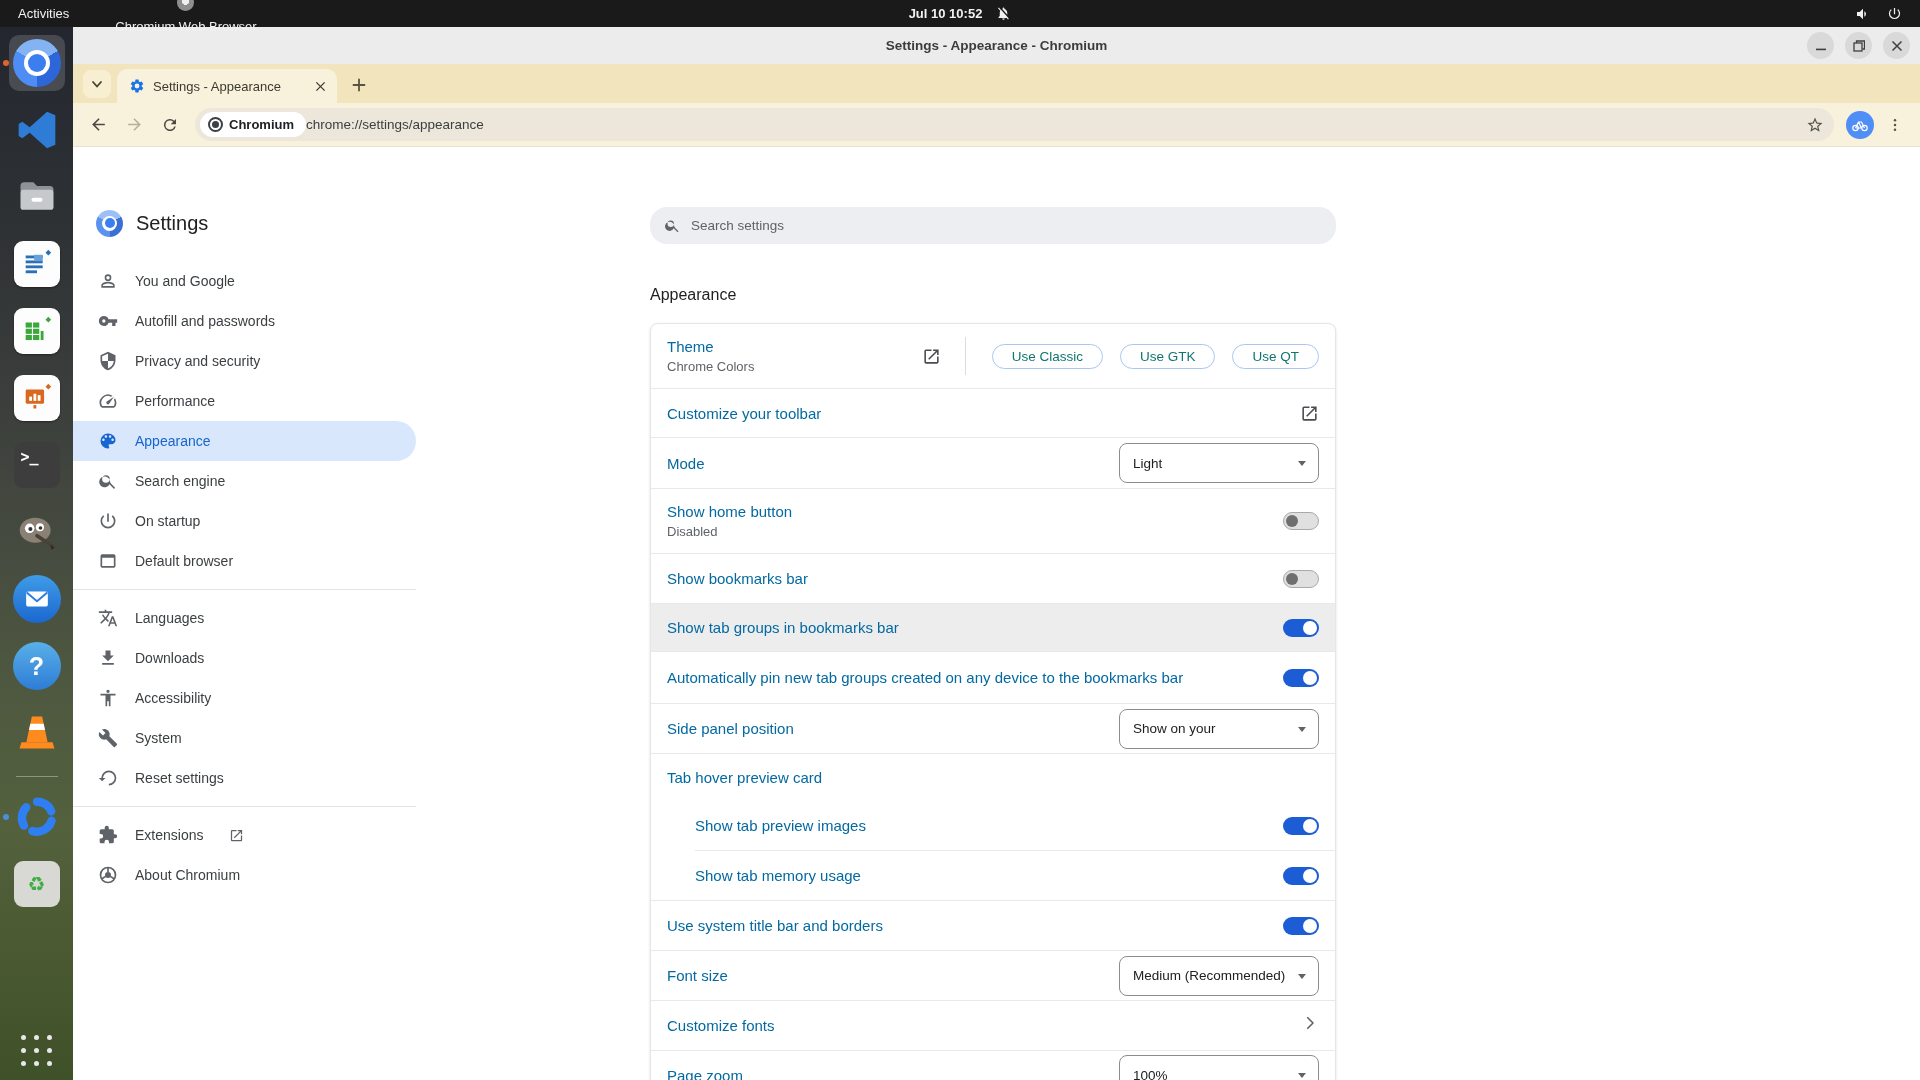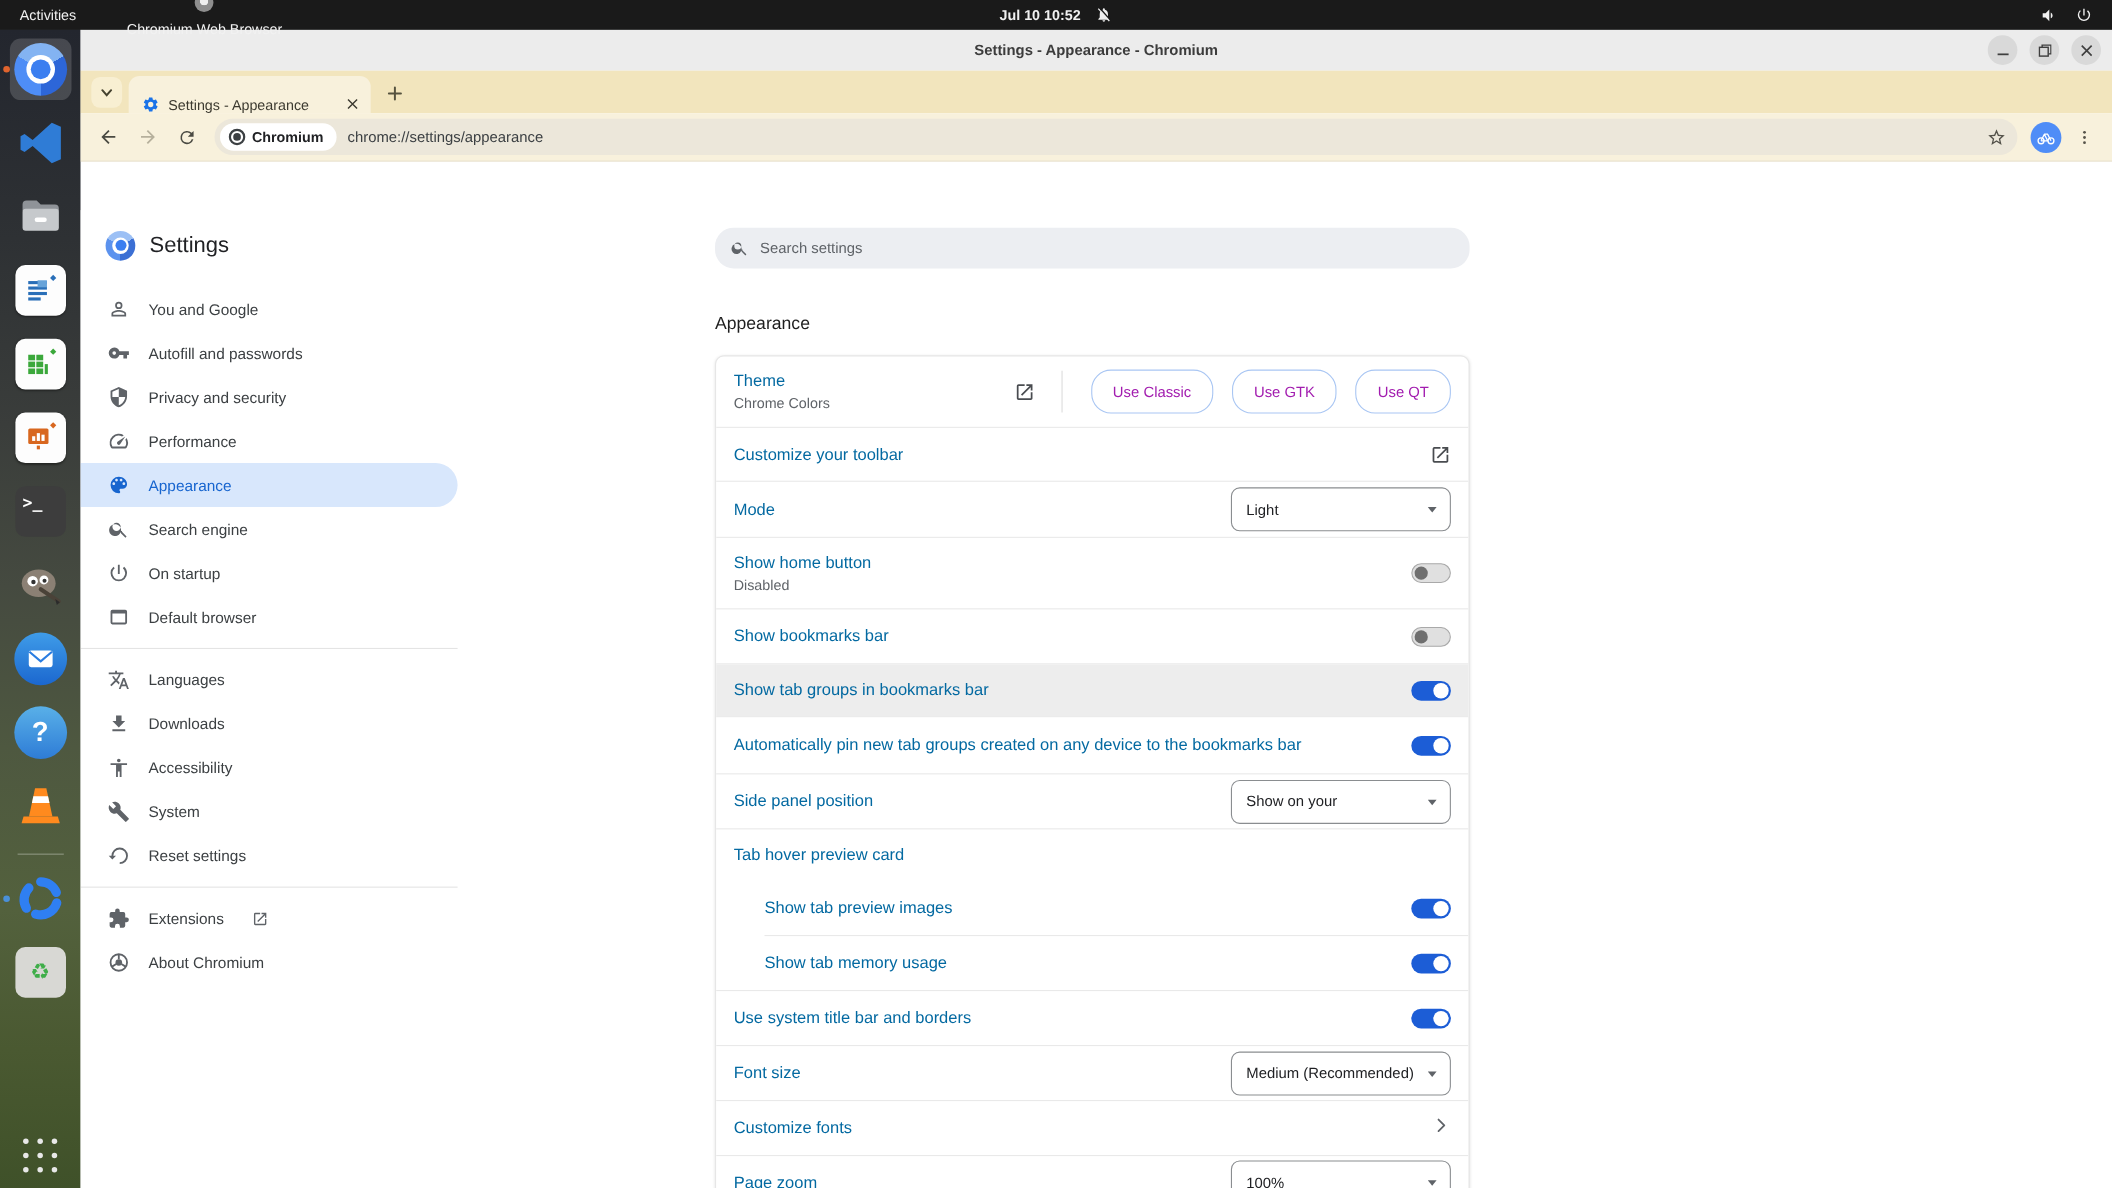--- a/index.html
+++ b/index.html
@@ -42,29 +42,29 @@
 
   
   .window { position:absolute; top:27px; left:73px; right:0; bottom:0; display:flex; flex-direction:column; background:#fff; }
   .titlebar { height:37px; background:#ececec; display:flex; align-items:center; justify-content:center; position:relative; flex:none; }
   .titlebar .title { font-size:13.5px; font-weight:700; color:#3c3c3c; }
   .win-btns { position:absolute; right:10px; top:0; height:100%; display:flex; align-items:center; gap:11px; }
   .win-btn { width:27px; height:27px; border-radius:50%; background:#d9d9d9; display:flex; align-items:center; justify-content:center; color:#3f3f3f; }
 
   .tabstrip { height:39px; background:#f2e5bd; display:flex; align-items:flex-end; flex:none; padding-left:10px; }
   .tab-search { width:28px; height:28px; border-radius:8px; background:#f8efd2; margin:0 6px 5px 0; display:flex; align-items:center; justify-content:center; color:#45422f; }
-  .tab { width:220px; height:34px; background:#f8f1dc; border-radius:10px 10px 0 0; display:flex; align-items:flex-end; padding:0 8px 0 12px; gap:8px; }
+  .tab { width:220px; height:34px; background:#f8f1dc; border-radius:10px 10px 0 0; display:flex; align-items:center; padding:0 8px 0 12px; gap:8px; }
   .tab-lbl { font-size:13px; color:#3c3a30; flex:1; white-space:nowrap; overflow:hidden; }
   .tab-close { width:18px; height:18px; display:flex; align-items:center; justify-content:center; color:#3c3a30; border-radius:50%; }
   .new-tab { width:28px; height:28px; margin:0 0 4px 8px; display:flex; align-items:center; justify-content:center; color:#56533f; border-radius:50%; }
 
   .toolbar { height:44px; background:#f8f1dc; display:flex; align-items:center; padding:0 10px 0 8px; gap:2px; flex:none; border-bottom:1px solid rgba(0,0,0,.06); }
   .nav-btn { width:34px; height:34px; border-radius:50%; display:flex; align-items:center; justify-content:center; color:#4a4a42; flex:none; }
   .nav-btn.disabled { color:#b6b09c; }
-  .omnibox { flex:1; height:33px; margin:0 6px; background:#ece7da; border-radius:17px; display:flex; align-items:center; padding:0 10px 0 5px; gap:10px; min-width:0;justify-content:center; }
+  .omnibox { flex:1; height:33px; margin:0 6px; background:#ece7da; border-radius:17px; display:flex; align-items:center; padding:0 10px 0 5px; min-width:0;justify-content:center; }
   .origin-chip { height:25px; background:#fff; border-radius:13px; display:flex; align-items:center; gap:6px; padding:0 12px 0 8px; flex:none; }
   .origin-chip .oc-lbl { font-size:13px; font-weight:700; color:#202124; }
   .oc-logo { width:15px; height:15px; border-radius:50%; border:2.5px solid #3c4043; position:relative; }
   .oc-logo::after { content:""; position:absolute; inset:2px; border-radius:50%; background:#3c4043; }
   .url { font-size:13.5px; color:#3c4043; flex:1; }
   .star { margin-left:auto; color:#54524a; flex:none; display:flex; }
   .avatar { width:28px; height:28px; border-radius:50%; background:#4f8df7; display:flex; align-items:center; justify-content:center; flex:none; margin:0 4px; }
   .menu-dots { width:30px; height:30px; display:flex; align-items:center; justify-content:center; color:#56534a; flex:none; }
 
   
@@ -100,21 +100,21 @@
   .sub { font-size:13px; color:#5f6368; margin-top:4px; }
   .divider { height:1px; background:#e9e9e9; }
   .divider.indented { margin-left:44px; }
   .row.hl { background:#ededed; }
   .row.indent { padding-left:44px; }
   .spacer { flex:1; }
 
   .ext-ic { color:#494c50; display:flex; }
   .chevron-r { color:#5f6368; font-size:18px; }
   .vdiv { width:1px; height:38px; background:#dcdcdc; margin:0 26px 0 24px; }
-  .chip { height:40px; border-radius:18px; border:1px solid #a9c6f3; background:#fff; color:#a21caf;
+  .chip { height:25px; border-radius:18px; border:1px solid #a9c6f3; background:#fff; color:#0f766e;
           font-size:13.5px; font-weight:500; font-family:"Liberation Sans",sans-serif; padding:0 19px; margin-left:17px; cursor:pointer; }
   .select { width:200px; height:40px; border:1px solid #8a8d90; border-radius:8px; display:flex; align-items:center;
             padding:0 28px 0 13px; position:relative; font-size:13.5px; color:#202124; cursor:pointer; background:#fff; }
   .select .caret { position:absolute; right:12px; top:50%; margin-top:-2px; width:0; height:0;
                    border-left:4.5px solid transparent; border-right:4.5px solid transparent; border-top:5px solid #5f6368; }
   .toggle { width:36px; height:18px; border-radius:9px; position:relative; cursor:pointer; flex:none; }
   .toggle.off { background:#e0e0e0; border:1px solid #a9a9a9; }
   .toggle.off .knob { position:absolute; left:2px; top:2px; width:12px; height:12px; border-radius:50%; background:#6f6f6f; }
   .toggle.on { background:#1c5dd6; }
   .toggle.on .knob { position:absolute; right:2px; top:2px; width:14px; height:14px; border-radius:50%; background:#fff; }

